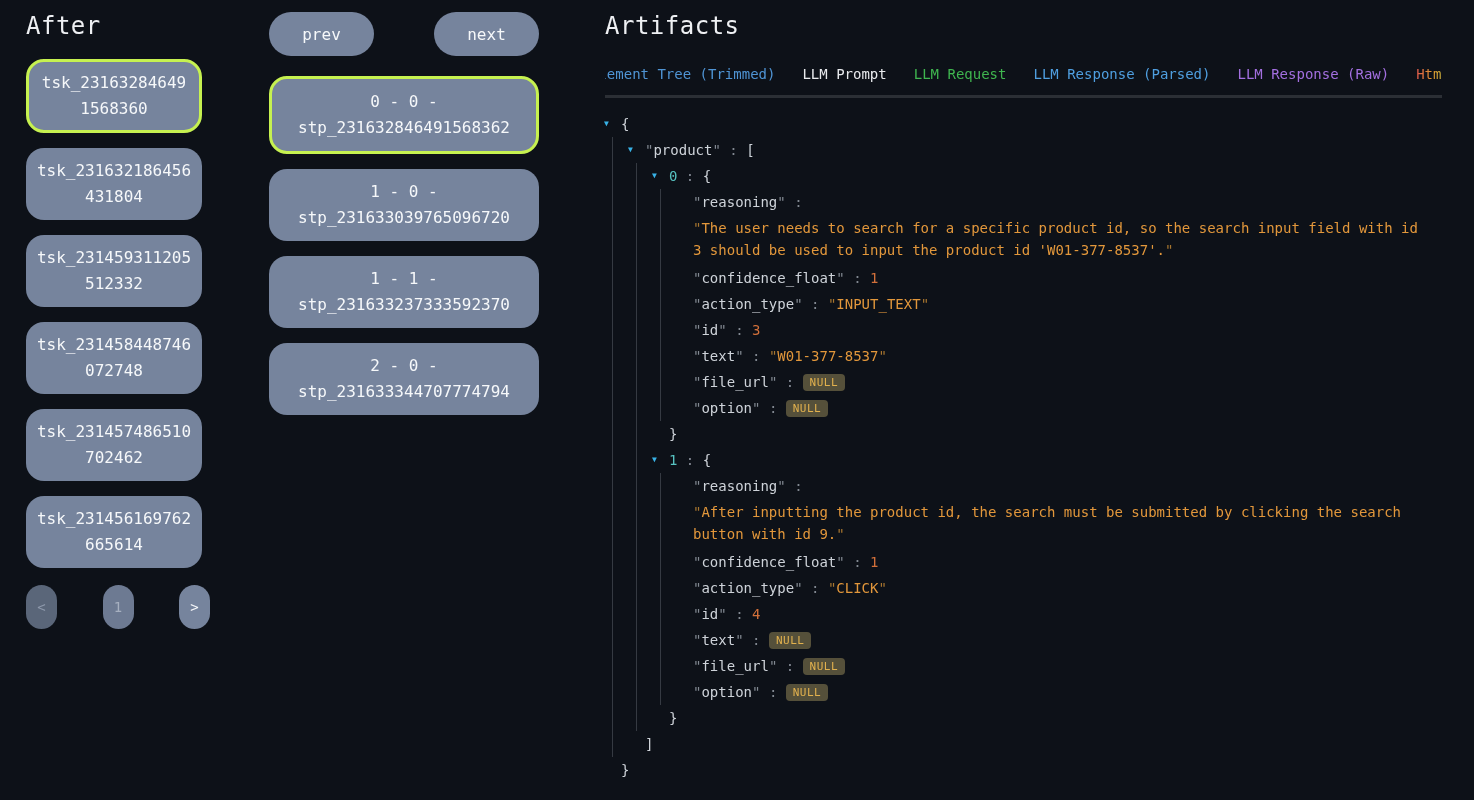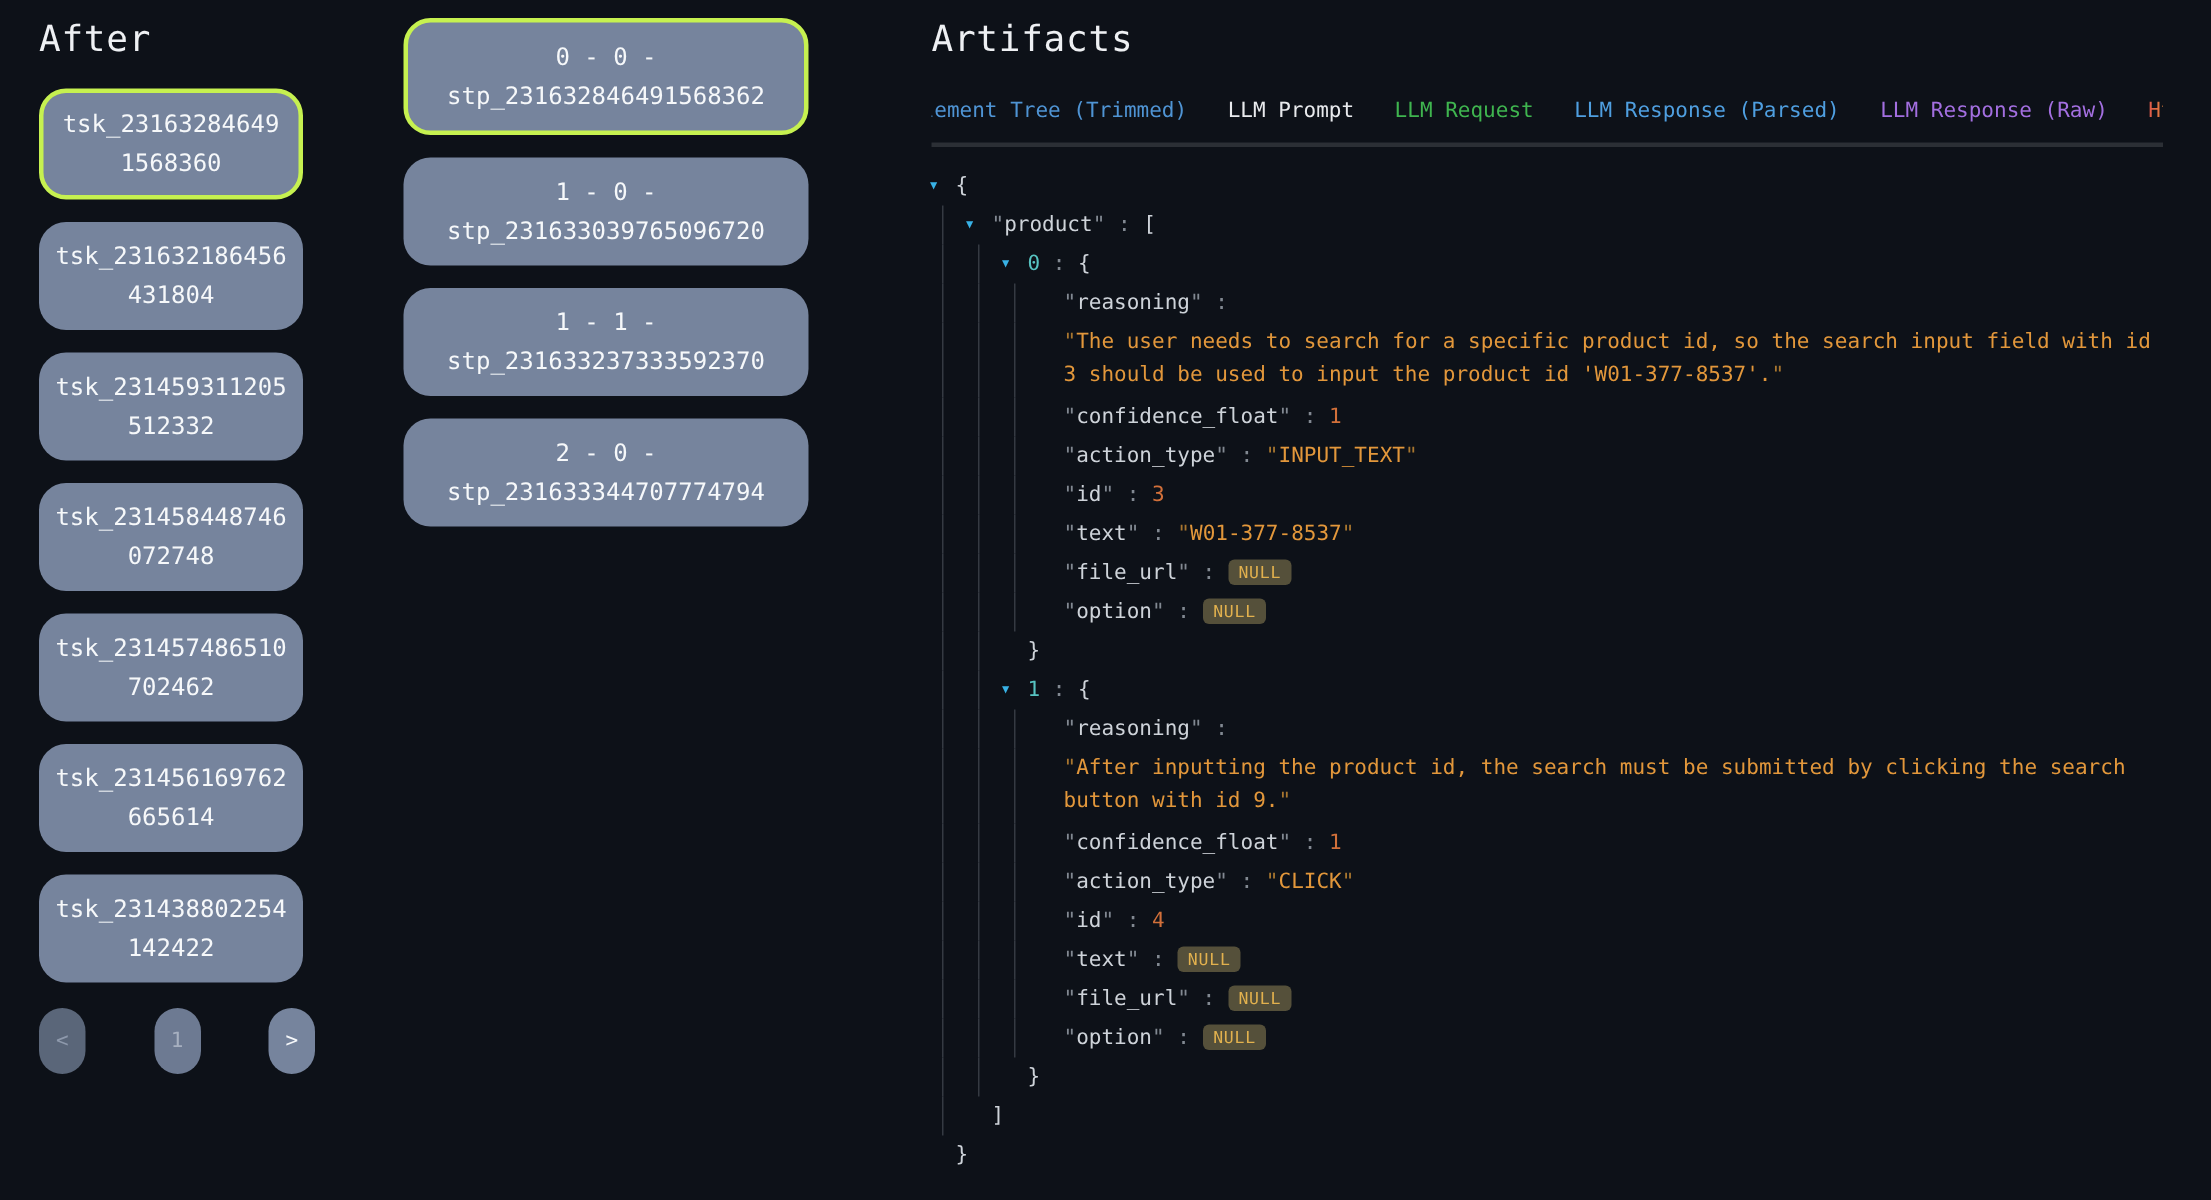--- a/index.html
+++ b/index.html
@@ -6,21 +6,21 @@
   body{
     width:1474px;height:800px;overflow:hidden;position:relative;
     background:#0d1118;color:#e8eaed;
     font-family:"DejaVu Sans Mono","Liberation Mono",monospace;
   }
   h1{font-size:24px;font-weight:500;color:#eef0f3;margin:0;letter-spacing:.5px}
   button{font-family:inherit;cursor:pointer}
 
   .tasks-col{position:absolute;left:26px;top:12px;width:184px}
   .steps-col{position:absolute;left:269px;top:12px;width:270px}
-  .artifacts{position:absolute;left:621px;top:12px;right:32px}
+  .artifacts{position:absolute;left:605px;top:12px;right:32px}
 
   .tasks-col h1,.steps-col h1{margin-bottom:19px}
 
   .task-btn{
     display:flex;align-items:center;justify-content:center;text-align:center;
     width:176px;min-height:72px;box-sizing:border-box;
     background:#76849d;border:none;border-radius:18px;
     color:#f6f8fa;font-size:16px;line-height:1.62;
     word-break:break-all;padding:8px 10px;margin-bottom:15px;
   }
@@ -77,30 +77,33 @@
 
 <aside class="tasks-col">
   <h1>After</h1>
   <div>
       <button class="task-btn selected">tsk_231632846491568360</button>
       <button class="task-btn">tsk_231632186456431804</button>
       <button class="task-btn">tsk_231459311205512332</button>
       <button class="task-btn">tsk_231458448746072748</button>
       <button class="task-btn">tsk_231457486510702462</button>
       <button class="task-btn">tsk_231456169762665614</button>
-      <button class="task-btn">tsk_231438802254142422</button>
     </div>
   <div class="pagination">
     <button class="page-btn disabled">&lt;</button>
     <button class="page-btn dim">1</button>
     <button class="page-btn">&gt;</button>
   </div>
 </aside>
 
 <aside class="steps-col">
+  <div class="steps-nav">
+    <button class="nav-btn">prev</button>
+    <button class="nav-btn">next</button>
+  </div>
   <div>
       <button class="step-btn selected">0 - 0 - stp_231632846491568362</button>
       <button class="step-btn">1 - 0 - stp_231633039765096720</button>
       <button class="step-btn">1 - 1 - stp_231633237333592370</button>
       <button class="step-btn">2 - 0 - stp_231633344707774794</button>
     </div>
 </aside>
 
 <main class="artifacts">
   <h1>Artifacts</h1>

